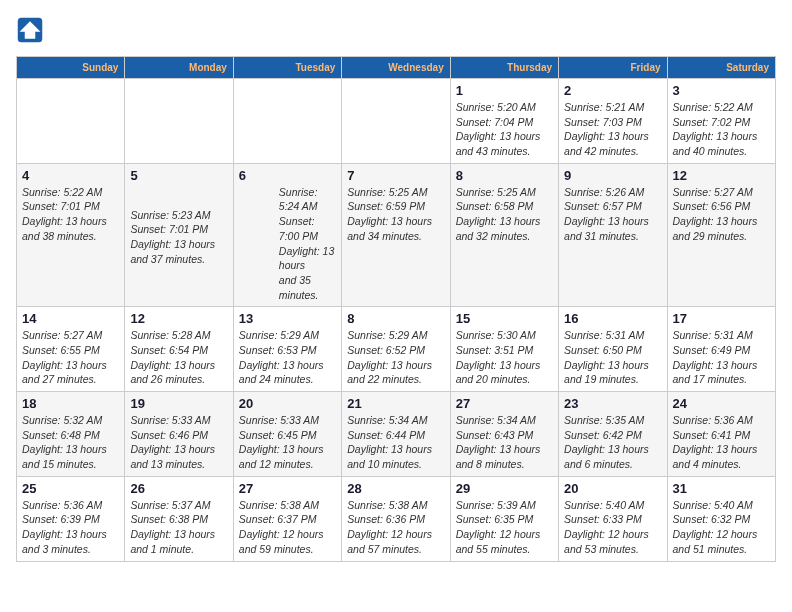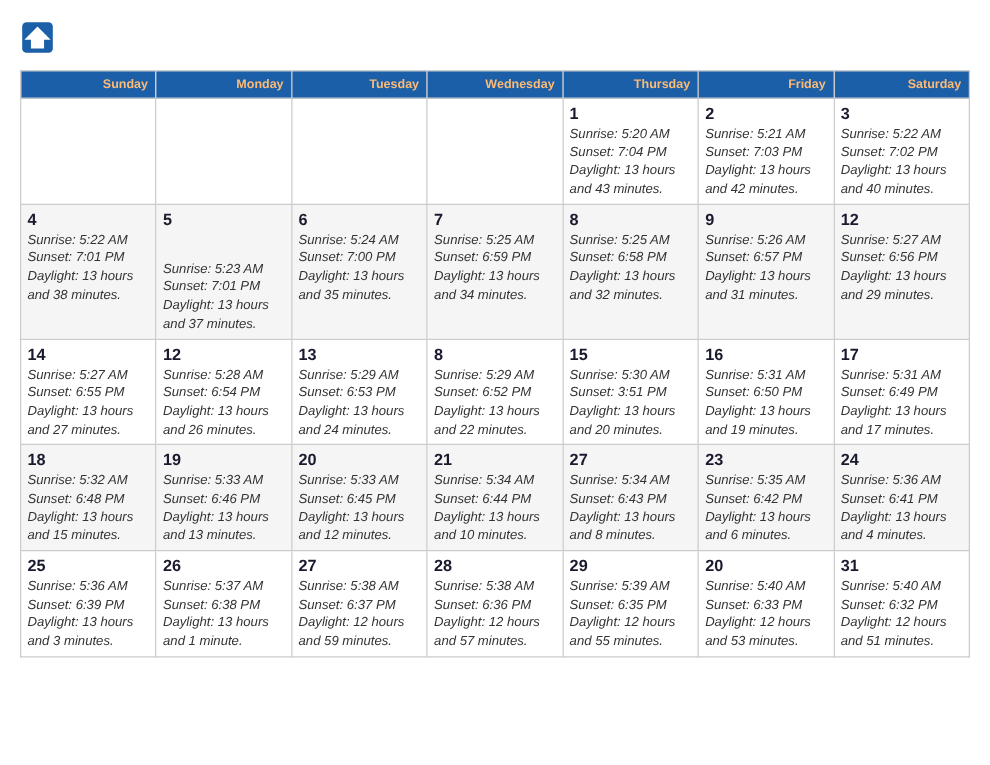--- a/index.html
+++ b/index.html
@@ -159,21 +159,21 @@
         </td>
         <td>
           <span class="day-num">5</span>
           <div class="day-info" style="white-space: pre-line; margin-top: 25px;">Sunrise: 5:23 AM
 Sunset: 7:01 PM
 Daylight: 13 hours
 and 37 minutes.</div>
         </td>
         <td>
           <span class="day-num">6</span>
-          <div class="day-info" style="white-space: pre-line;">Sunrise: 5:24 AM
+          <div class="day-info" style="white-space: pre-line; margin-left: 40px;">Sunrise: 5:24 AM
 Sunset: 7:00 PM
 Daylight: 13 hours
 and 35 minutes.</div>
         </td>
         <td>
           <span class="day-num">7</span>
           <div class="day-info" style="white-space: pre-line;">Sunrise: 5:25 AM
 Sunset: 6:59 PM
 Daylight: 13 hours
 and 34 minutes.</div>

